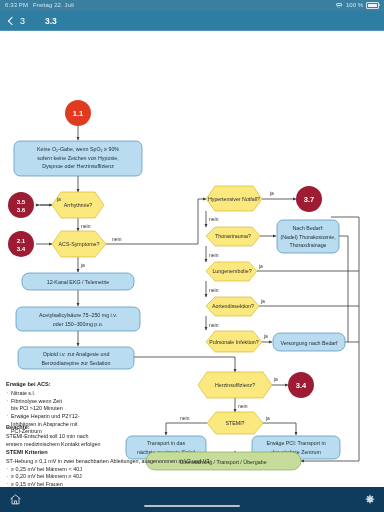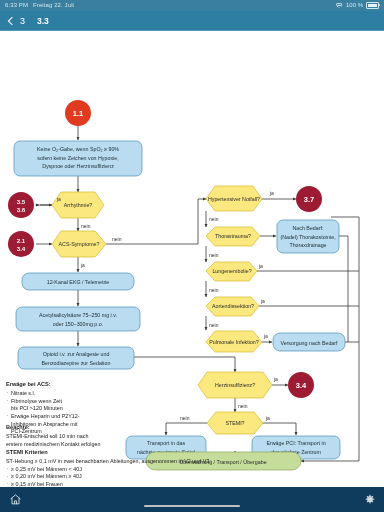--- a/index.html
+++ b/index.html
@@ -37,21 +37,21 @@
   }
   .header::after{
     content:"";position:absolute;left:0;right:0;bottom:0;height:1px;background:rgba(255,255,255,.18);
   }
   .chev{width:8px;height:8px;position:relative;flex:0 0 auto;}
   .chev::before{
     content:"";position:absolute;left:3px;top:1px;width:5px;height:5px;
     border-left:1.4px solid #fff;border-bottom:1.4px solid #fff;transform:rotate(45deg);
   }
   .hdr-back-num{font-size:9px;font-weight:400;color:#fff;}
-  .hdr-num{font-size:8.5px;font-weight:700;margin-left:6px;}
+  .hdr-num{font-size:8.5px;font-weight:700;margin-left:14px;}
   .hdr-title{font-size:8.5px;font-weight:700;letter-spacing:.1px;}
 
   
   .canvas{position:absolute;left:0;top:31px;width:320px;height:456px;background:#fff;}
   svg.flow{position:absolute;left:0;top:0;width:384px;height:456px;}
 
   text{font-family:"Liberation Sans","DejaVu Sans",sans-serif;fill:#2b2b2b;}
   .t{font-size:5.3px;}
   .t-blue{font-size:5.3px;fill:#1d2b33;}
   .t-edge{font-size:5px;fill:#333;}

